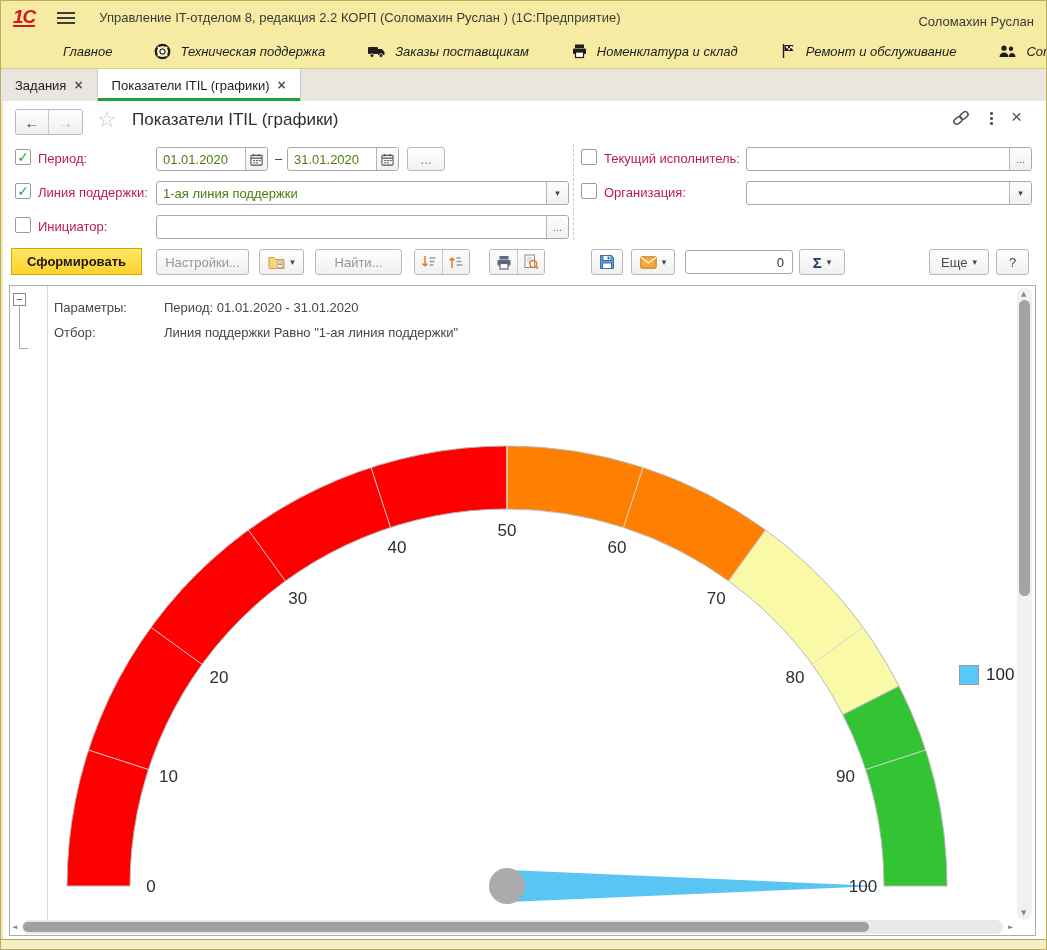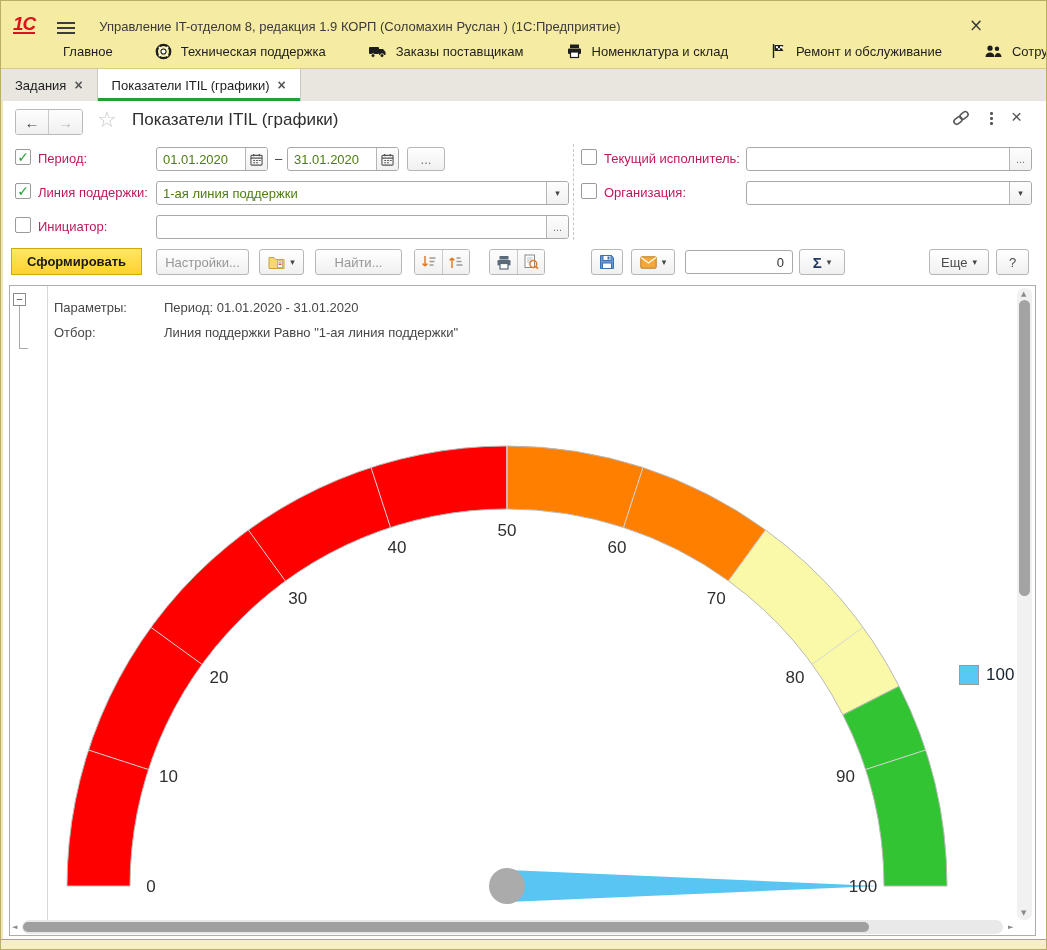--- a/index.html
+++ b/index.html
@@ -1,34 +1,34 @@
 <!DOCTYPE html>
 <html><head>
 <meta charset="utf-8">
 <style>
   * { margin:0; padding:0; box-sizing:border-box; }
   html,body { width:1047px; height:950px; }
   body { font-family:"Liberation Sans","DejaVu Sans",sans-serif; font-size:13px; color:#333; background:#fff; }
   .window { position:relative; width:1047px; height:950px; overflow:hidden; border:1px solid #b9ae62; background:#fff; }
 
   
-  .titlebar { position:absolute; left:0; top:0; width:100%; height:33px; background:#f6eba3; display:flex; align-items:flex-end; padding:0 12px; }
+  .titlebar { position:absolute; left:0; top:0; width:100%; height:33px; background:#f6eba3; display:flex; align-items:center; padding:0 12px; }
   .logo { color:#d8151d; font-weight:bold; font-style:italic; font-size:19px; letter-spacing:-1px; border-bottom:2px solid #d8151d; line-height:17px; }
   .hamburger { width:18px; height:12px; margin-left:22px; display:flex; flex-direction:column; justify-content:space-between; cursor:pointer; }
   .hamburger i { display:block; height:2px; background:#3c3c3c; }
   .win-title { margin-left:24px; color:#3a3a3a; white-space:nowrap; }
   .tb-right { margin-left:auto; display:flex; align-items:center; gap:20px;flex-direction:column; }
   .tb-icon { width:18px; height:18px; display:inline-flex; align-items:center; justify-content:center; }
   .user-name { color:#3a3a3a; }
   .svc-menu { display:flex; flex-direction:column; align-items:center; gap:2px; }
   .svc-menu i { display:block; height:1.6px; background:#3c3c3c; }
   .glyph-btn { color:#3c3c3c; font-size:15px; line-height:1; cursor:pointer; font-family:"DejaVu Sans",sans-serif; }
 
   
-  .menubar { position:absolute; left:0; top:33px; width:100%; height:35px; background:#f6eba3; border-bottom:1px solid #d8cb83; display:flex; align-items:center; padding:0 14px; gap:42px; }
+  .menubar { position:absolute; left:0; top:33px; width:100%; height:35px; background:#f6eba3; border-bottom:1px solid #d8cb83; display:flex; align-items:center; padding:0 14px; gap:42px;font-style:italic; }
   .menu-item { display:flex; align-items:center; gap:9px; color:#1d1d1d; cursor:pointer; white-space:nowrap; }
 
   
   .tabbar { position:absolute; left:0; top:68px; width:100%; height:32px; background:#e9e6e0; display:flex; align-items:stretch; }
   .tab { display:flex; align-items:center; gap:8px; padding:0 14px; border-right:1px solid #ccc9c3; color:#1d1d1d; cursor:pointer; white-space:nowrap; }
   .tab.active { background:#fff; box-shadow:inset 0 -3px 0 #1fa038; }
   .tab-close { color:#555; font-size:14px; font-weight:bold; line-height:1; }
 
   
   .content { position:absolute; left:2px; top:100px; width:1043px; height:838px; background:#fff; }
@@ -93,21 +93,21 @@
 
 <div class="window">
 
   <div class="titlebar">
     <span class="logo">1С</span>
     <span class="hamburger">
         <i></i>
         <i></i>
         <i></i>
       </span>
-    <span class="win-title">Управление IT-отделом 8, редакция 1.9 КОРП (Соломахин Руслан )  (1С:Предприятие)</span>
+    <span class="win-title">Управление IT-отделом 8, редакция 2.2 КОРП (Соломахин Руслан )  (1С:Предприятие)</span>
     <span class="tb-right">
       <span class="tb-icon">
         <svg width="17" height="17" viewBox="0 0 16 16">
             <path d="M8 2a4 4 0 0 0-4 4v3.2L2.6 11h10.8L12 9.2V6a4 4 0 0 0-4-4z" fill="none" stroke="#3c3c3c" stroke-width="1.2"></path>
             <path d="M6.6 12.5a1.5 1.5 0 0 0 2.8 0" fill="none" stroke="#3c3c3c" stroke-width="1.2"></path>
           </svg>
       </span>
       <span class="tb-icon">
         <svg width="17" height="17" viewBox="0 0 16 16">
             <circle cx="8" cy="8" r="5.6" fill="none" stroke="#3c3c3c" stroke-width="1.2"></circle>

